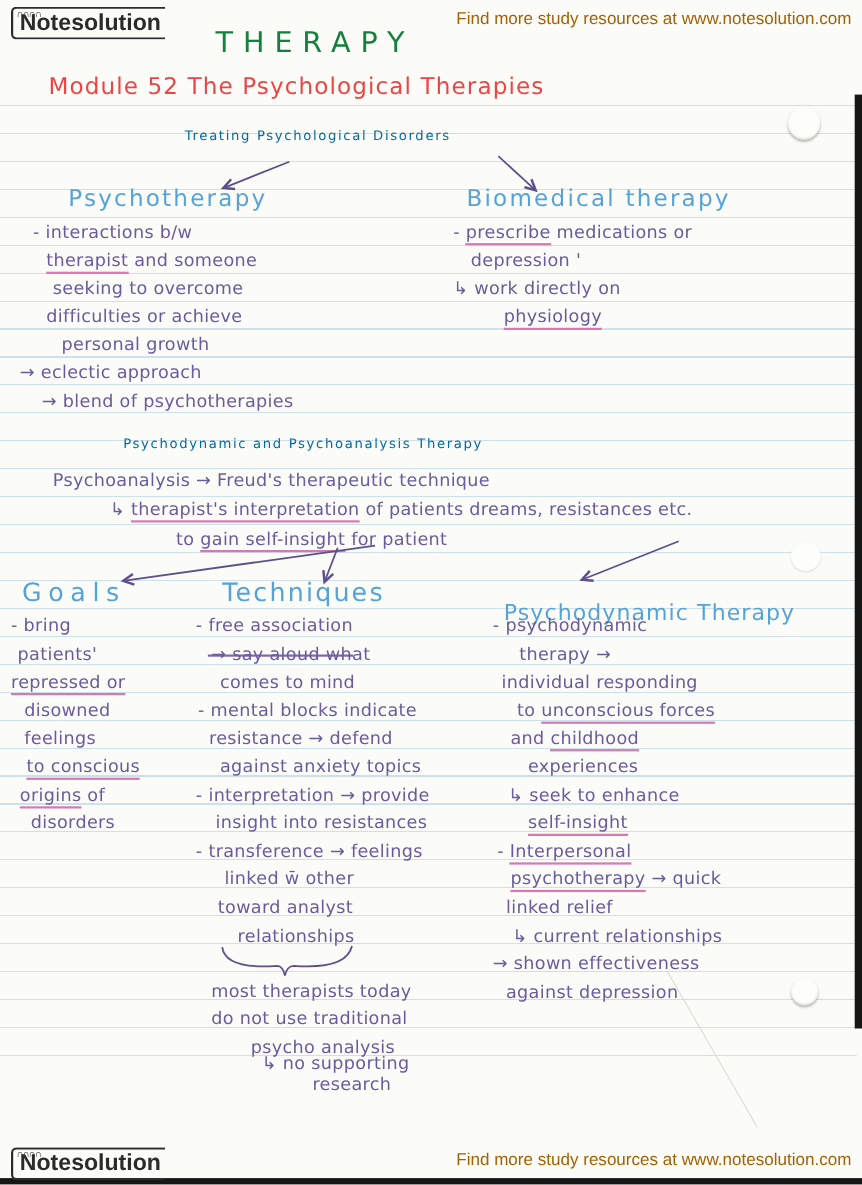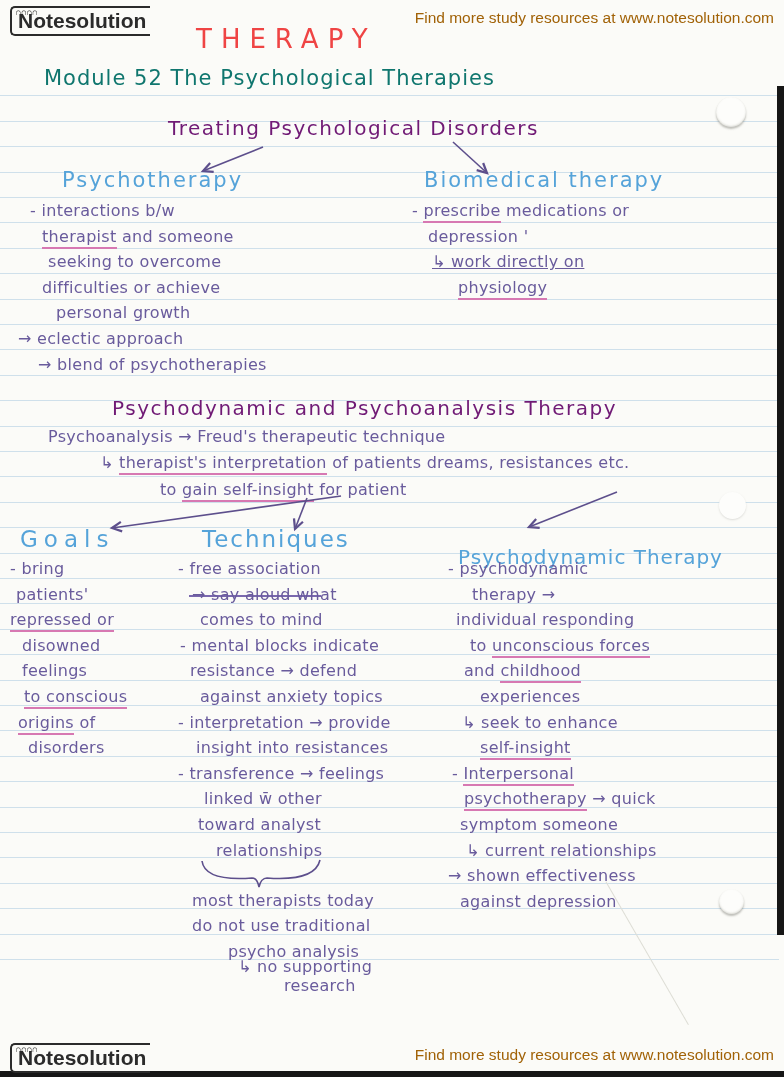--- a/index.html
+++ b/index.html
@@ -31,24 +31,24 @@
   .logo .coils{position:absolute;left:3px;top:-7px;font-size:9px;letter-spacing:-1px;
     color:#2b2b2b;font-weight:bold;}
   .tagline{position:absolute;right:10px;top:9px;font-family:"Liberation Sans",sans-serif;
     font-size:15.5px;color:#a16207;}
   
   .hw{color:#695b9c;letter-spacing:.3px;}
   .col{position:absolute;line-height:25.6px;font-size:16px;}
   .line{white-space:nowrap;}
   .u-pink{border-bottom:2px solid #d778b2;padding-bottom:1px;}
   .u-purple{border-bottom:2px solid #7a68ae;padding-bottom:17px;}
-  .h-red{position:absolute;color:#ef4444;}
+  .h-red{position:absolute;color:#15803d;}
   .t-main{left:196px;top:24px;font-size:26px;letter-spacing:9px;}
-  .t-module{left:44px;top:66px;font-size:21px;letter-spacing:1px;color:#0f766e;}
-  .h-green{position:absolute;color:#701a75;font-size:20px;letter-spacing:1.5px;}
+  .t-module{left:44px;top:66px;font-size:21px;letter-spacing:1px;color:#ef4444;}
+  .h-green{position:absolute;color:#0369a1;font-size:12px;letter-spacing:1.5px;}
   .h-blue{position:absolute;color:#55a3d9;letter-spacing:2px;}
   .hg-treating{left:168px;top:116px;}
   .hb-psychotherapy{left:62px;top:168px;font-size:21px;}
   .hb-biomedical{left:424px;top:168px;font-size:21px;}
   .hg-psychodynamic{left:112px;top:396px;}
   .hb-goals{left:20px;top:526px;font-size:23px;letter-spacing:6px;}
   .hb-techniques{left:202px;top:526px;font-size:23px;letter-spacing:2px;}
   .hb-pdtherapy{left:458px;top:545px;font-size:20px;letter-spacing:1px;}
   .c-psychotherapy{left:30px;top:198px;width:260px;}
   .c-biomedical{left:412px;top:198px;width:280px;}
@@ -92,21 +92,21 @@
       <div class="line" style="margin-left: 12px;"><span class="u-pink">therapist</span><span> and someone</span></div>
       <div class="line" style="margin-left: 18px;"><span>seeking to overcome</span></div>
       <div class="line" style="margin-left: 12px;"><span>difficulties or achieve</span></div>
       <div class="line" style="margin-left: 26px;"><span>personal growth</span></div>
       <div class="line" style="margin-left: -12px;"><span>→ eclectic approach</span></div>
       <div class="line" style="margin-left: 8px;"><span>→ blend of psychotherapies</span></div>
     </div>
   <div class="hw col c-biomedical">
       <div class="line"><span>- </span><span class="u-pink">prescribe</span><span> medications or</span></div>
       <div class="line" style="margin-left: 16px;"><span>depression '</span></div>
-      <div class="line" style="margin-left: 20px; text-decoration: underline;"><span>↳ work directly on</span></div>
+      <div class="line" style=""><span>↳ work directly on</span></div>
       <div class="line" style="margin-left: 46px;"><span class="u-pink">physiology</span></div>
     </div>
 
   <div class="h-green hg-psychodynamic">Psychodynamic and Psychoanalysis Therapy</div>
   <div class="hw col c-intro">
       <div class="line"><span>Psychoanalysis → Freud's therapeutic technique</span></div>
       <div class="line" style="margin-left: 52px;"><span>↳ </span><span class="u-pink">therapist's interpretation</span><span> of patients dreams, resistances etc.</span></div>
       <div class="line" style="margin-left: 112px;"><span>to </span><span class="u-pink">gain self-insight</span><span> for  patient</span></div>
     </div>
 
@@ -142,21 +142,21 @@
       <div class="line"><span>- psychodynamic</span></div>
       <div class="line" style="margin-left: 24px;"><span>therapy →</span></div>
       <div class="line" style="margin-left: 8px;"><span>individual responding</span></div>
       <div class="line" style="margin-left: 22px;"><span>to </span><span class="u-pink">unconscious forces</span></div>
       <div class="line" style="margin-left: 16px;"><span>and </span><span class="u-pink">childhood</span></div>
       <div class="line" style="margin-left: 32px;"><span>experiences</span></div>
       <div class="line" style="margin-left: 14px;"><span>↳ seek to enhance</span></div>
       <div class="line" style="margin-left: 32px;"><span class="u-pink">self-insight</span></div>
       <div class="line" style="margin-left: 4px;"><span>- </span><span class="u-pink">Interpersonal</span></div>
       <div class="line" style="margin-left: 16px;"><span class="u-pink">psychotherapy</span><span> → quick</span></div>
-      <div class="line" style="margin-left: 12px;"><span>symptom someone</span></div>
+      <div class="line" style="margin-left: 12px;"><span>linked relief</span></div>
       <div class="line" style="margin-left: 18px;"><span>↳ current relationships</span></div>
       <div class="line"><span>→ shown effectiveness</span></div>
       <div class="line" style="margin-left: 12px;"><span>against depression</span></div>
     </div>
   <div class="hw col c-footnote2">
       <div class="line" style="margin-left: 46px;"><span>↳ no supporting</span></div>
       <div class="line" style="margin-left: 92px;"><span>research</span></div>
     </div>
   <div class="hw col c-footnote">
       <div class="line"><span>most therapists today</span></div>

